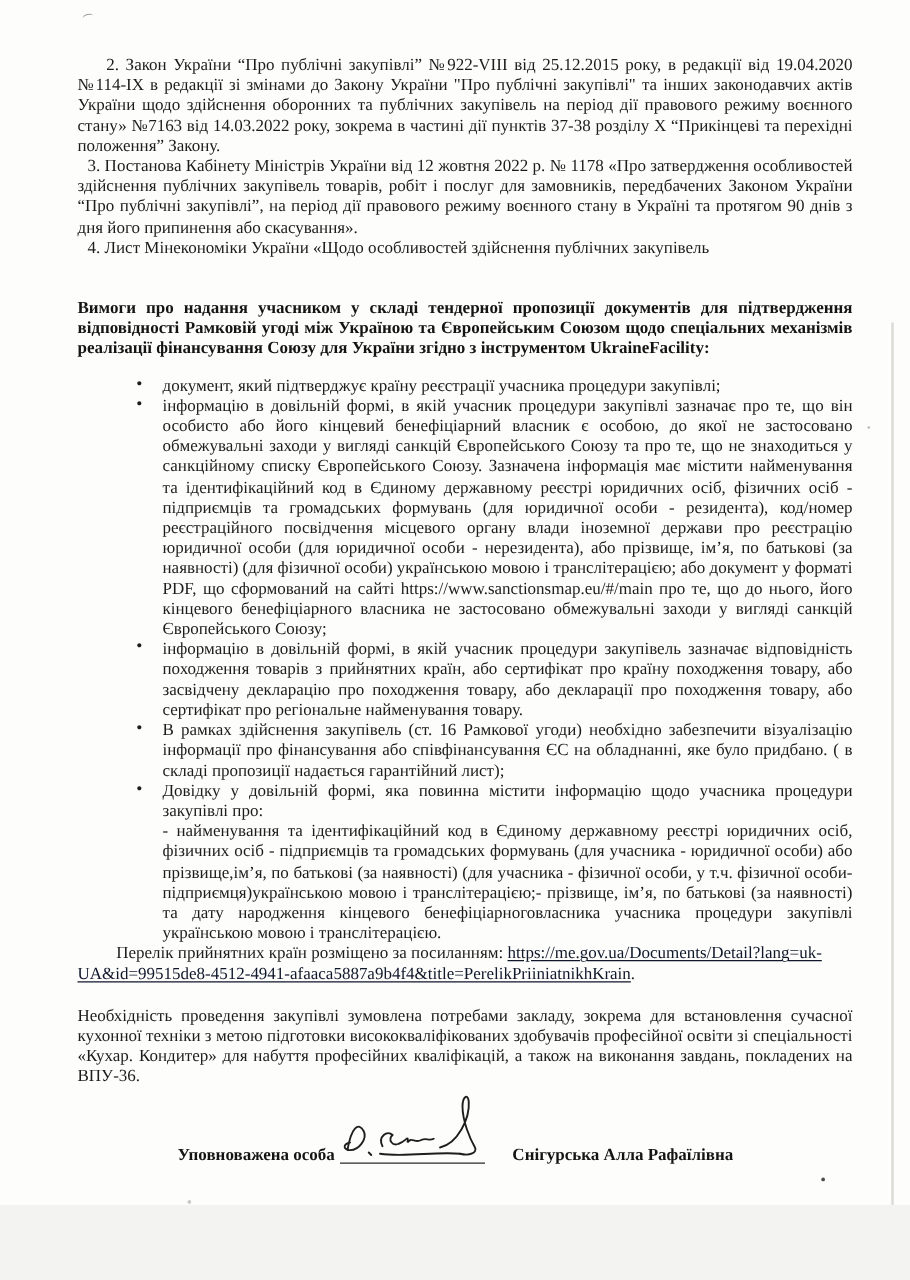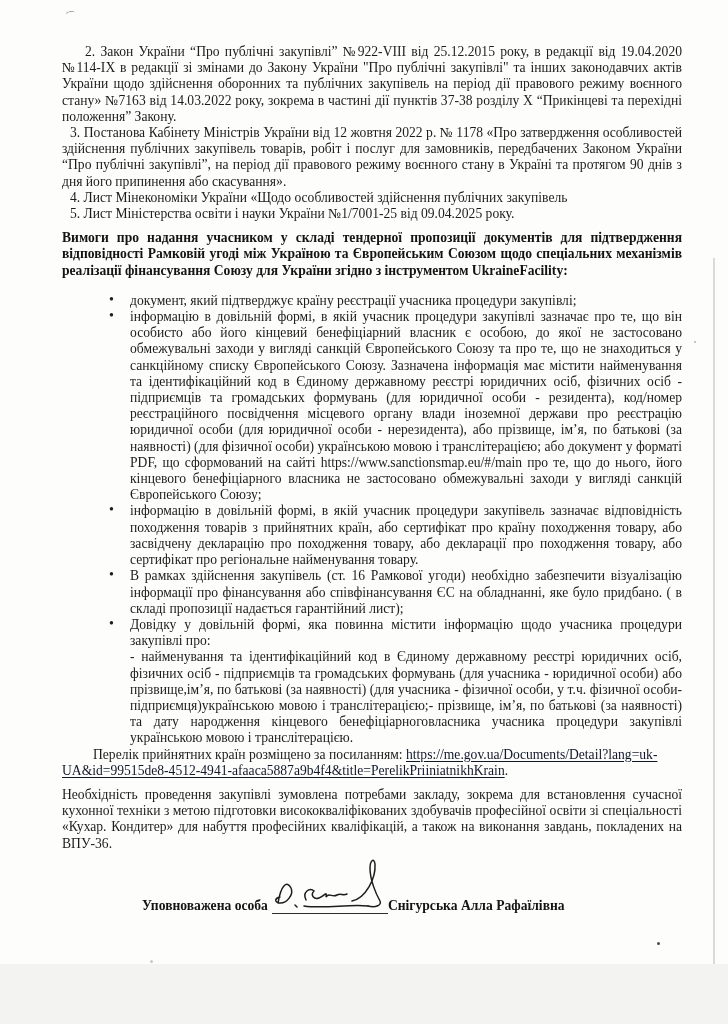--- a/index.html
+++ b/index.html
@@ -14,43 +14,43 @@
   }
   .content{
     position:absolute;left:62px;top:44px;width:620px;
     font-size:13.6px;line-height:16.2px;color:#1c1c1c;
     text-align:justify;
   }
   .para{margin:0;}
   .indent-lg{text-indent:23px;}
   .indent-sm{text-indent:8px;}
   .heading{
-    margin:8px 0 14px 0;font-weight:bold;color:#141414;text-align:justify;
+    margin:32px 0 14px 0;font-weight:bold;color:#141414;text-align:justify;
   }
   .bullets{margin:0;}
   .bullet{position:relative;padding-left:68px;text-align:justify;}
   .bullet::before{
     content:"\2022";position:absolute;left:47px;top:-1px;
     font-size:14px;color:#1c1c1c;
   }
   .countries{text-indent:31px;margin-top:0;}
   .link{text-decoration:underline;text-underline-offset:2px;color:#0f172a;cursor:pointer;}
-  .closing{margin-top:8px;}
+  .closing{margin-top:18px;}
   .sigrow{
     margin-top:46px;padding-left:80px;
-    display:flex;align-items:flex-end;white-space:nowrap;
+    display:flex;align-items:flex-start;white-space:nowrap;
   }
   .siglabel{font-weight:bold;color:#141414;}
   .sigline{
     position:relative;display:inline-block;
     width:116px;height:14px;margin-left:4px;
     border-bottom:1.5px solid #2b2b2b;
   }
   .sigline svg{position:absolute;left:-8px;bottom:-4px;overflow:visible;}
-  .signame{font-weight:bold;color:#141414;}
+  .signame{font-weight:bold;color:#141414;margin-left:22px;}
   
   .speck-top{
     position:absolute;left:66px;top:11px;width:9px;height:5px;
     border-top:1.6px solid #9b9b9b;border-radius:50%;
     transform:rotate(-14deg);
   }
   .edge-line{
     position:absolute;left:713px;top:258px;width:1.5px;height:766px;
     background:#dcdcd6;
   }
@@ -70,21 +70,20 @@
   <div class="dot-3"></div>
 
   <div class="content">
 
     <p class="para indent-lg">2. Закон України “Про публічні закупівлі” №922-VIII від 25.12.2015 року, в редакції від 19.04.2020 №114-ІХ в редакції зі змінами до Закону України "Про публічні закупівлі" та інших законодавчих актів України щодо здійснення оборонних та публічних закупівель на період дії правового режиму воєнного стану» №7163 від 14.03.2022 року, зокрема в частині дії пунктів 37-38 розділу X “Прикінцеві та перехідні положення” Закону.</p>
 
     <p class="para indent-sm">3. Постанова Кабінету Міністрів України від 12 жовтня 2022 р. № 1178 «Про затвердження особливостей здійснення публічних закупівель товарів, робіт і послуг для замовників, передбачених Законом України “Про публічні закупівлі”, на період дії правового режиму воєнного стану в Україні та протягом 90 днів з дня його припинення або скасування».</p>
 
     <p class="para indent-sm"><span>4. Лист Мінекономіки України «Щодо особливостей здійснення публічних закупівель</span><br></p>
 
-    <p class="para indent-sm">5. Лист Міністерства освіти і науки України №1/7001-25 від 09.04.2025 року.</p>
 
     <p class="heading">Вимоги про надання учасником у складі тендерної пропозиції документів для  підтвердження відповідності Рамковій угоді між Україною та Європейським Союзом щодо спеціальних механізмів реалізації фінансування Союзу для України згідно з інструментом UkraineFacility:</p>
 
     <div class="bullets">
 
       <div class="bullet">документ, який підтверджує країну реєстрації учасника процедури закупівлі;</div>
 
       <div class="bullet">інформацію в довільній формі, в якій учасник процедури закупівлі зазначає про те, що він особисто або його кінцевий бенефіціарний власник є особою, до якої не застосовано обмежувальні заходи у вигляді санкцій Європейського Союзу та про те, що не знаходиться у санкційному списку Європейського Союзу. Зазначена інформація має містити найменування та ідентифікаційний код в Єдиному державному реєстрі юридичних осіб, фізичних осіб - підприємців та громадських формувань (для юридичної особи - резидента), код/номер реєстраційного посвідчення місцевого органу влади іноземної держави про реєстрацію юридичної особи (для юридичної особи - нерезидента), або прізвище, ім’я, по батькові (за наявності) (для фізичної особи) українською мовою і транслітерацією;  або документ у форматі PDF, що сформований на сайті https://www.sanctionsmap.eu/#/main про те, що до нього, його кінцевого бенефіціарного власника не застосовано обмежувальні заходи у вигляді санкцій Європейського Союзу;</div>
 
       <div class="bullet">інформацію в довільній формі, в якій учасник процедури закупівель зазначає відповідність походження товарів з прийнятних країн, або сертифікат про країну походження товару, або засвідчену декларацію про походження товару, або декларації про походження товару, або сертифікат про регіональне найменування товару.</div>

